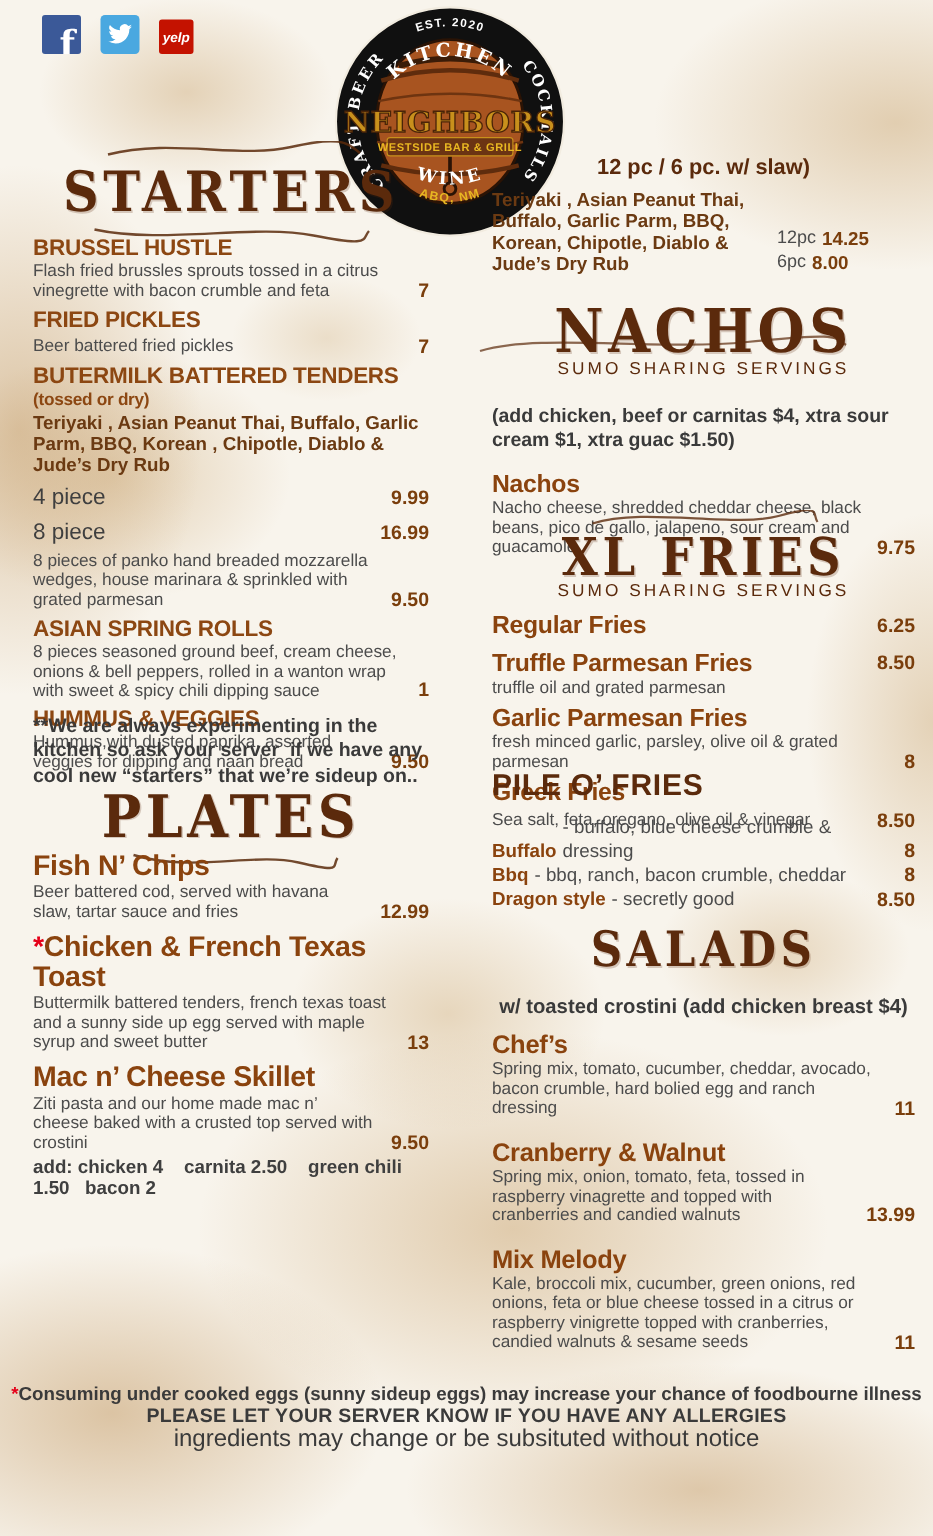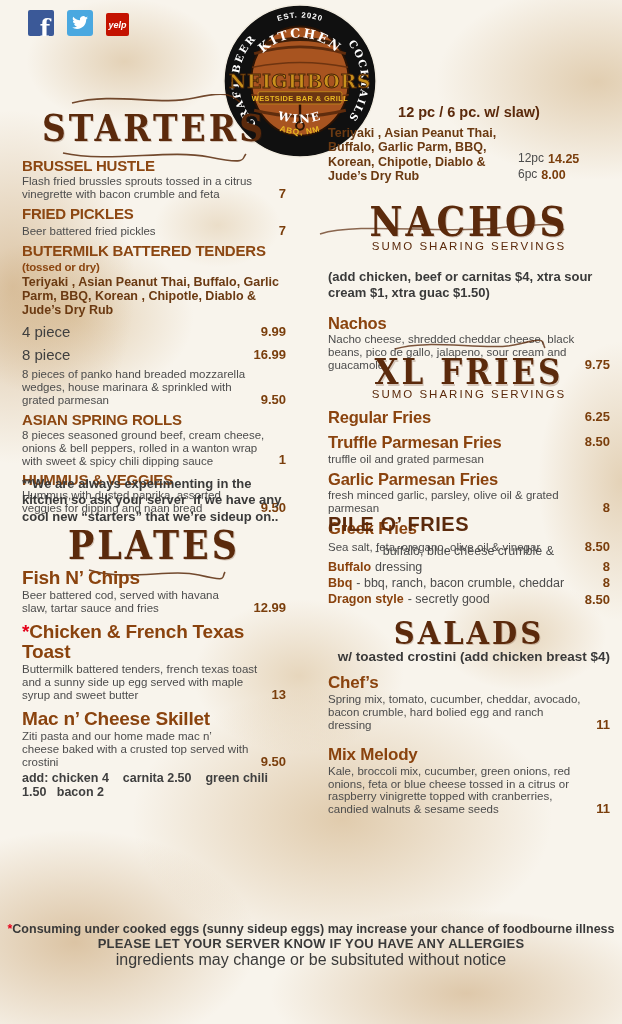--- a/index.html
+++ b/index.html
@@ -328,27 +328,34 @@
         <div class="pile-row">
           <span class="pile-name">Dragon style</span>
           <span class="pile-desc">- secretly good</span>
           <span class="price">8.50</span>
         </div>
       </div>
     </div>
 
     <div class="sec" style="top:614px;">
       <div class="hdr" style="font-size:29px;">SALADS</div>
-      <div style="font-weight:bold;color:#3a3a3a;font-size:13.5px;text-align:right;margin-top:1px;">w/ toasted crostini (add chicken breast  $4)</div>
+      <div style="font-weight:bold;color:#3a3a3a;font-size:13.5px;text-align:center;margin-top:15px;">w/ toasted crostini (add chicken breast  $4)</div>
       <div style="margin-top:10px;">
         <div class="item" style="">
           <div class="name name-lg" style="font-size:17px;">Chef’s</div>
           <div class="row">
             <div class="desc">Spring mix, tomato, cucumber, cheddar, avocado, bacon crumble, hard bolied egg and ranch dressing</div>
             <div class="price">11</div>
+          </div>
+        </div>
+        <div class="item" style="margin-bottom:12px;margin-top:14px;">
+          <div class="name name-lg" style="font-size:17px;">Cranberry &amp; Walnut</div>
+          <div class="row">
+            <div class="desc">Spring mix, onion, tomato, feta, tossed in raspberry vinagrette and topped with cranberries and candied walnuts</div>
+            <div class="price">13.99</div>
           </div>
         </div>
         <div class="item" style="margin-top:14px;">
           <div class="name name-lg" style="font-size:17px;">Mix Melody</div>
           <div class="row">
             <div class="desc">Kale, broccoli mix, cucumber, green onions, red onions, feta or blue cheese tossed in a citrus or raspberry vinigrette  topped with cranberries, candied walnuts &amp; sesame seeds</div>
             <div class="price">11</div>
           </div>
         </div>
       </div>

